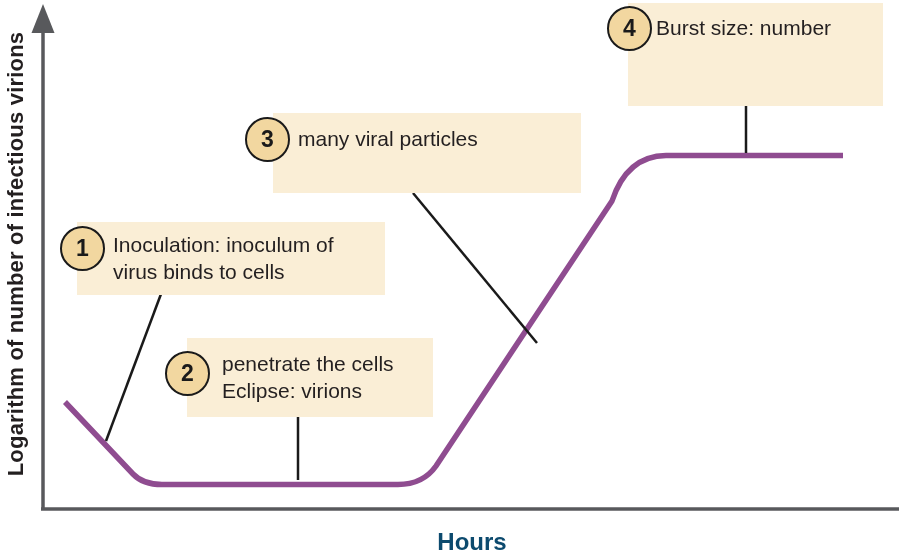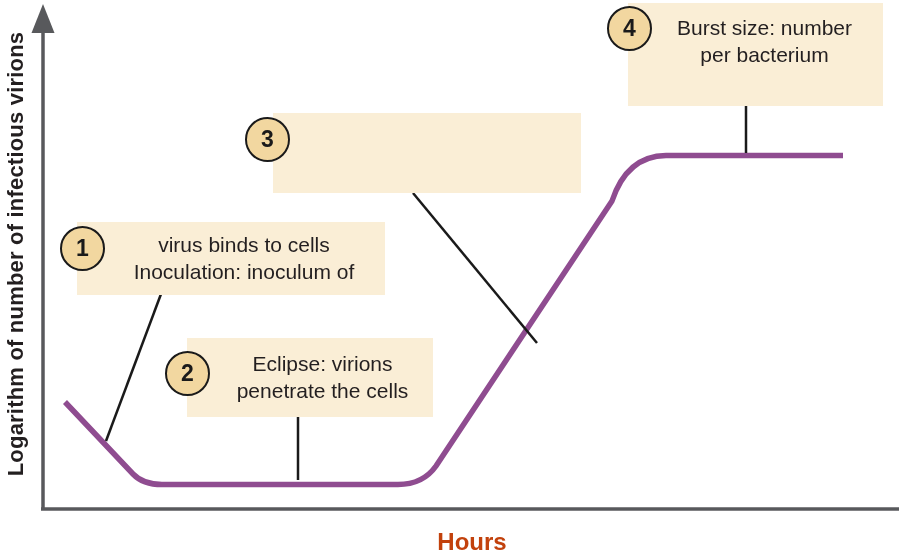--- a/index.html
+++ b/index.html
@@ -33,32 +33,32 @@
     color: #231f20;
     letter-spacing: 0.2px;
   }
   .x-axis-label {
     position: absolute;
     left: 472px;
     top: 542px;
     transform: translate(-50%, -50%);
     font-size: 24px;
     font-weight: bold;
-    color: #c2410c;
+    color: #0c4a6e;
   }
   .callout {
     position: absolute;
     background: #faeed6;
     color: #231f20;
     font-size: 21px;
     line-height: 27px;
     white-space: nowrap;
     box-sizing: border-box;
   }
-  .callout .line { display: block; text-align: center; }
+  .callout .line { display: block; }
   .badge {
     position: absolute;
     width: 41px;
     height: 41px;
     border: 2.5px solid #1a1a1a;
     border-radius: 50%;
     background: #f2d7a0;
     color: #1a1a1a;
     font-size: 23px;
     font-weight: bold;
@@ -93,33 +93,33 @@
     <line x1="298" y1="417" x2="298" y2="480" stroke="#1a1a1a" stroke-width="2.5"></line>
     <line x1="413" y1="193" x2="537" y2="343" stroke="#1a1a1a" stroke-width="2.5"></line>
     <line x1="746" y1="106" x2="746" y2="153" stroke="#1a1a1a" stroke-width="2.5"></line>
   </svg>
 
   <div class="y-axis-label">Logarithm of number of infectious virions</div>
   <div class="x-axis-label">Hours</div>
 
   <div class="callout" id="callout-1">
     <div class="badge">1</div>
+    <span class="line">Inoculation: inoculum of</span>
     <span class="line">virus binds to cells</span>
-    <span class="line">Inoculation: inoculum of</span>
   </div>
 
   <div class="callout" id="callout-2">
     <div class="badge">2</div>
+    <span class="line">penetrate the cells</span>
     <span class="line">Eclipse: virions</span>
-    <span class="line">penetrate the cells</span>
   </div>
 
   <div class="callout" id="callout-3">
     <div class="badge">3</div>
+    <span class="line">many viral particles</span>
   </div>
 
   <div class="callout" id="callout-4">
     <div class="badge">4</div>
     <span class="line">Burst size: number</span>
-    <span class="line">per bacterium</span>
   </div>
 
 </div>
 
 </body></html>

